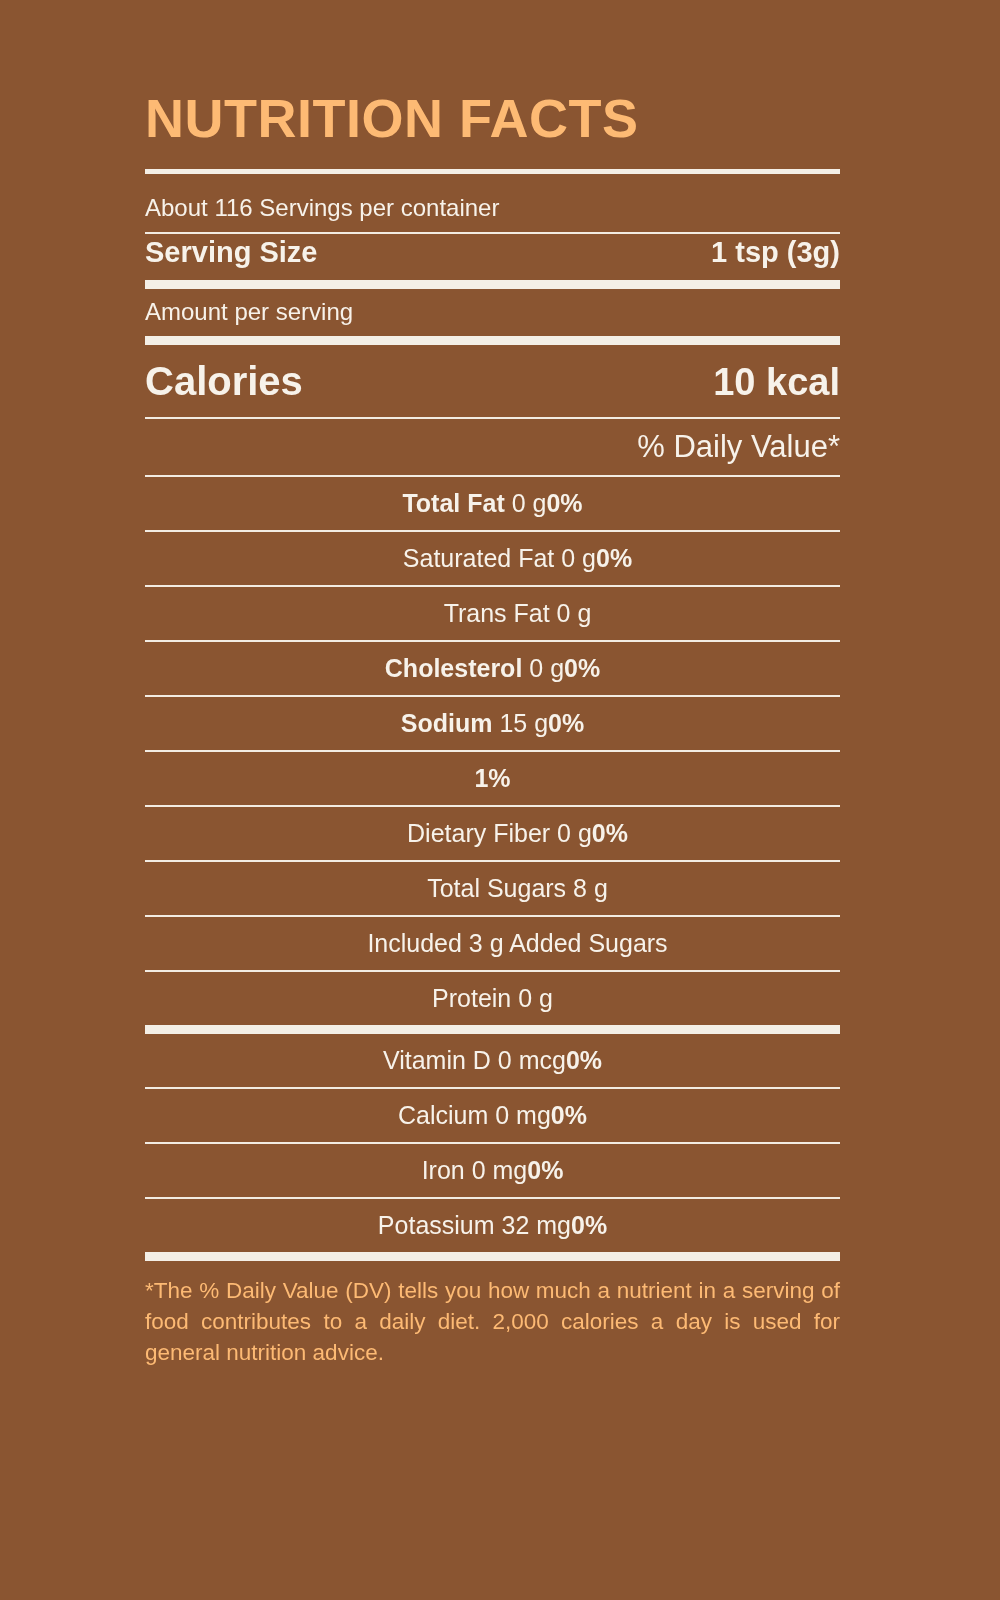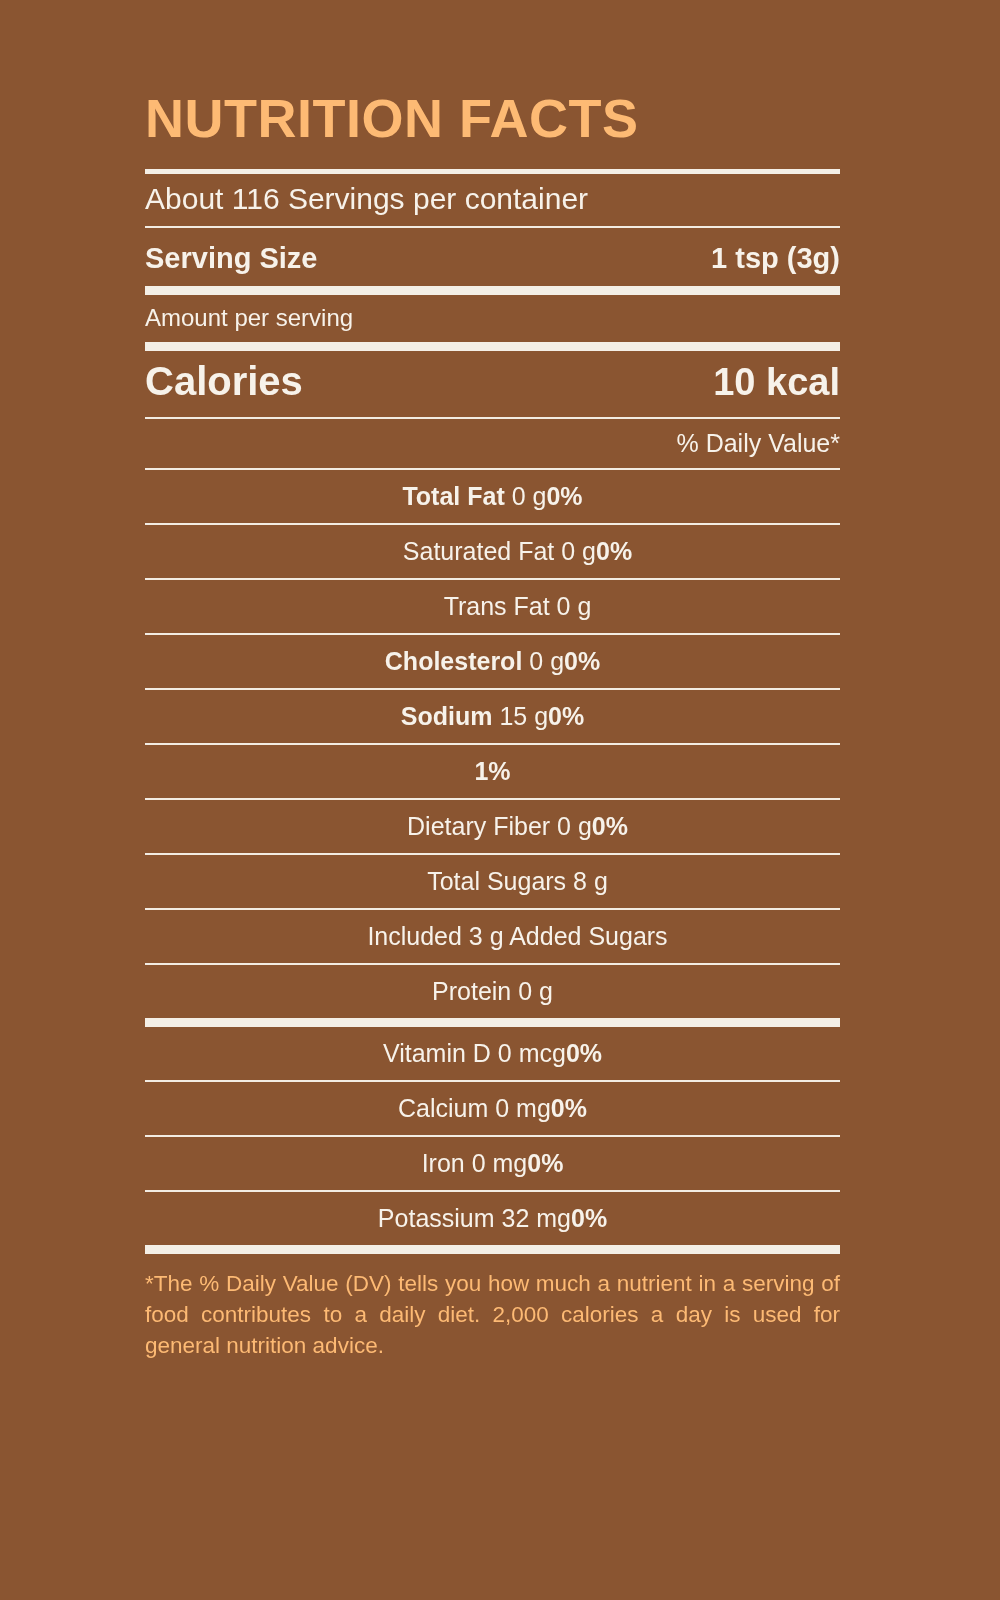--- a/index.html
+++ b/index.html
@@ -35,54 +35,54 @@
   .rule-med {
     border-top: 5px solid #f4efe6;
     width: 100%;
   }
   .rule-thick {
     border-top: 9px solid #f4efe6;
     width: 100%;
   }
   .b { font-weight: bold; }
   .servings {
-    font-size: 30px;
-    padding: 8px 0 10px 0;
+    font-size: 24px;
+    padding: 20px 0 10px 0;
   }
   .serving-size {
     display: flex;
     justify-content: space-between;
     align-items: baseline;
     font-size: 29px;
     font-weight: bold;
-    padding: 14px 0 11px 0;
+    padding: 2px 0 11px 0;
   }
   .amount {
     font-size: 24px;
     padding: 9px 0 10px 0;
   }
   .calories {
     display: flex;
     justify-content: space-between;
     align-items: baseline;
-    padding: 8px 0 13px 0;
+    padding: 14px 0 13px 0;
     text-align: center;
   }
   .calories .label {
     font-size: 40px;
     font-weight: bold;
   }
   .calories .value {
     font-size: 38px;
     font-weight: bold;
   }
   .dv-row {
     display: flex;
     justify-content: flex-end;
-    font-size: 25px;
+    font-size: 31px;
     padding: 10px 0 10px 0;
   }
   .indent1 { padding-left: 50px; }
   .nutrient-row {
     display: flex;
     justify-content: center;
     align-items: baseline;
     font-size: 25px;
     padding: 12px 0 12px 0;
   }

